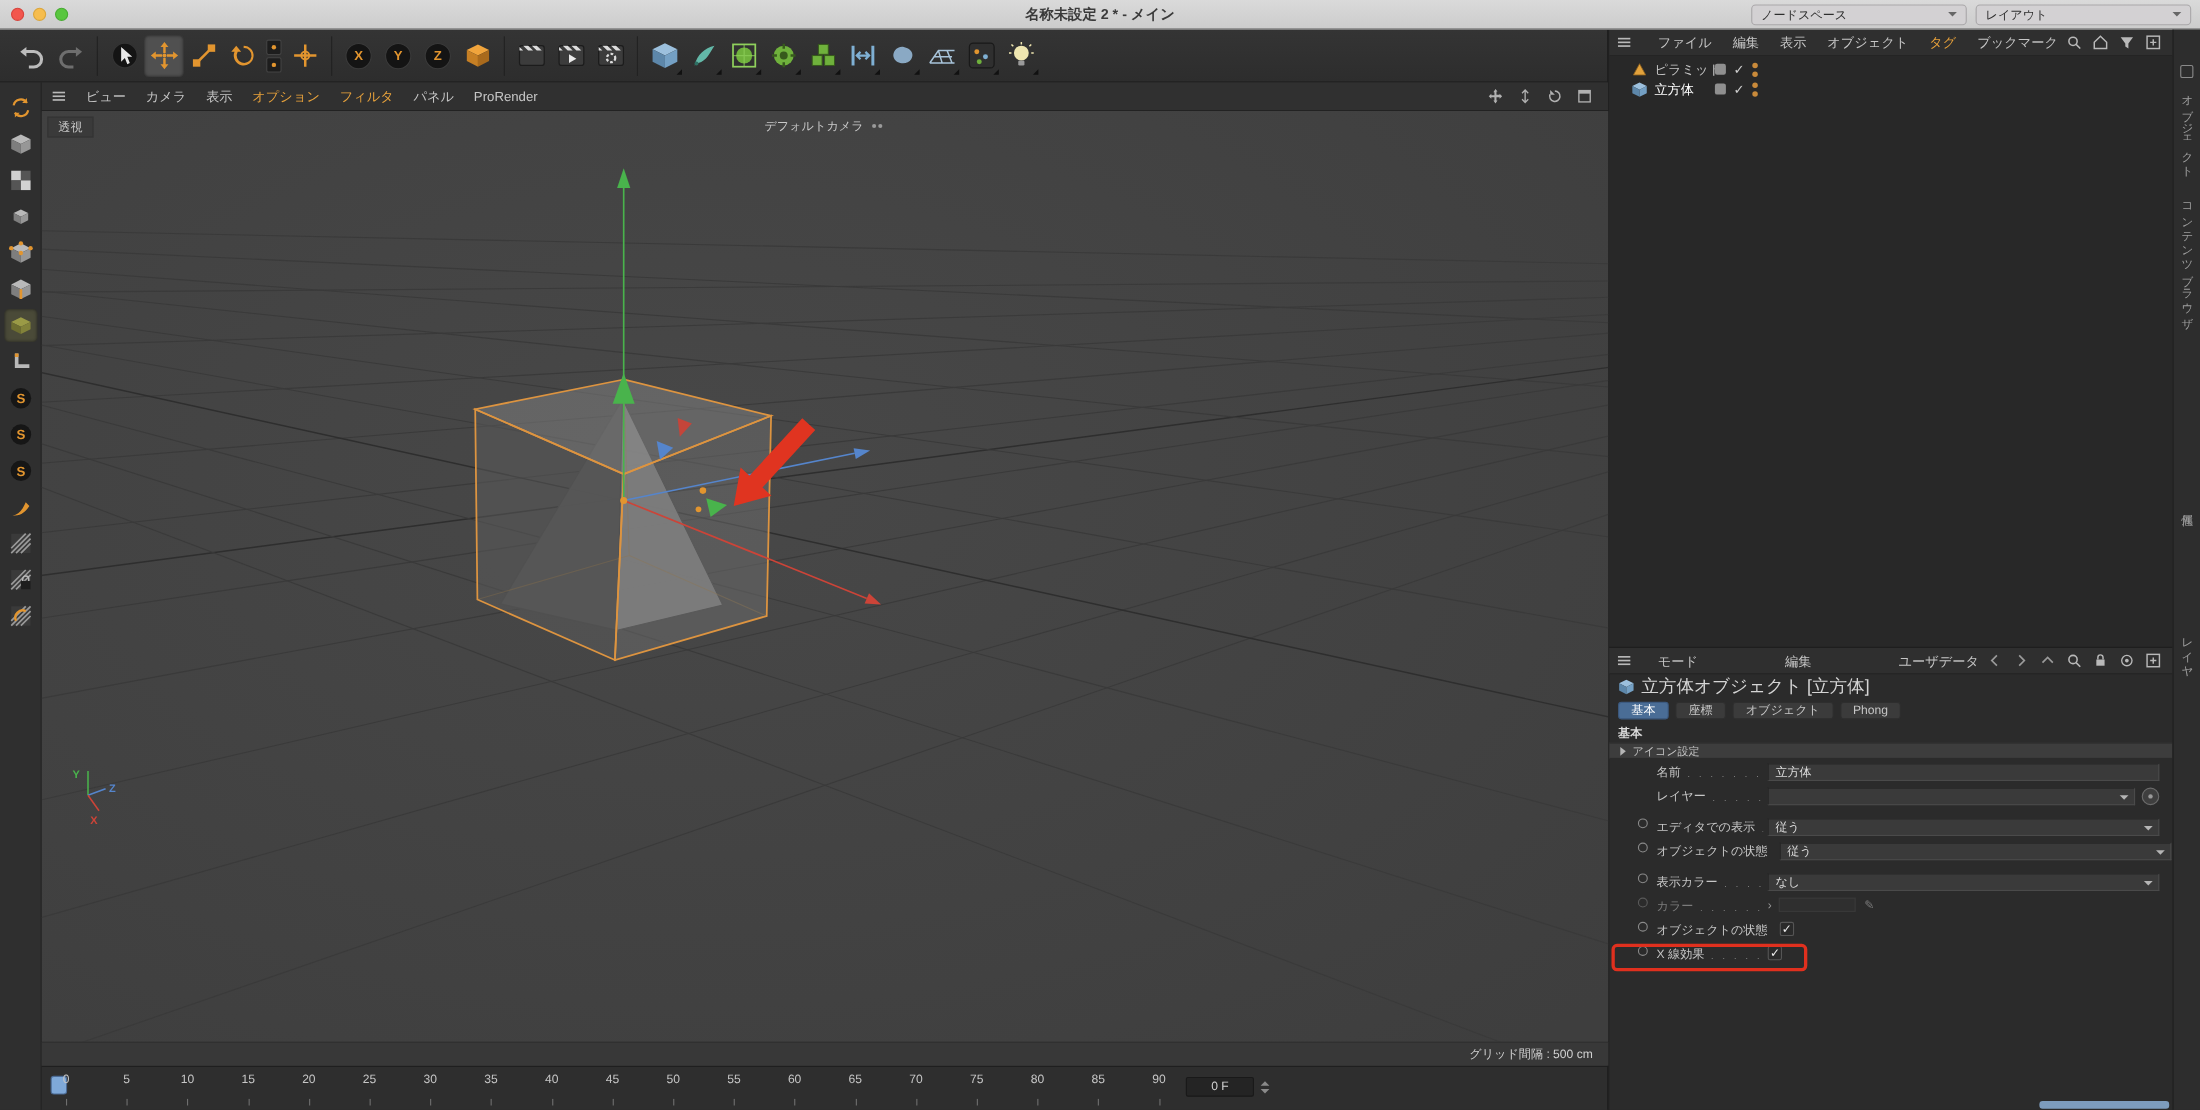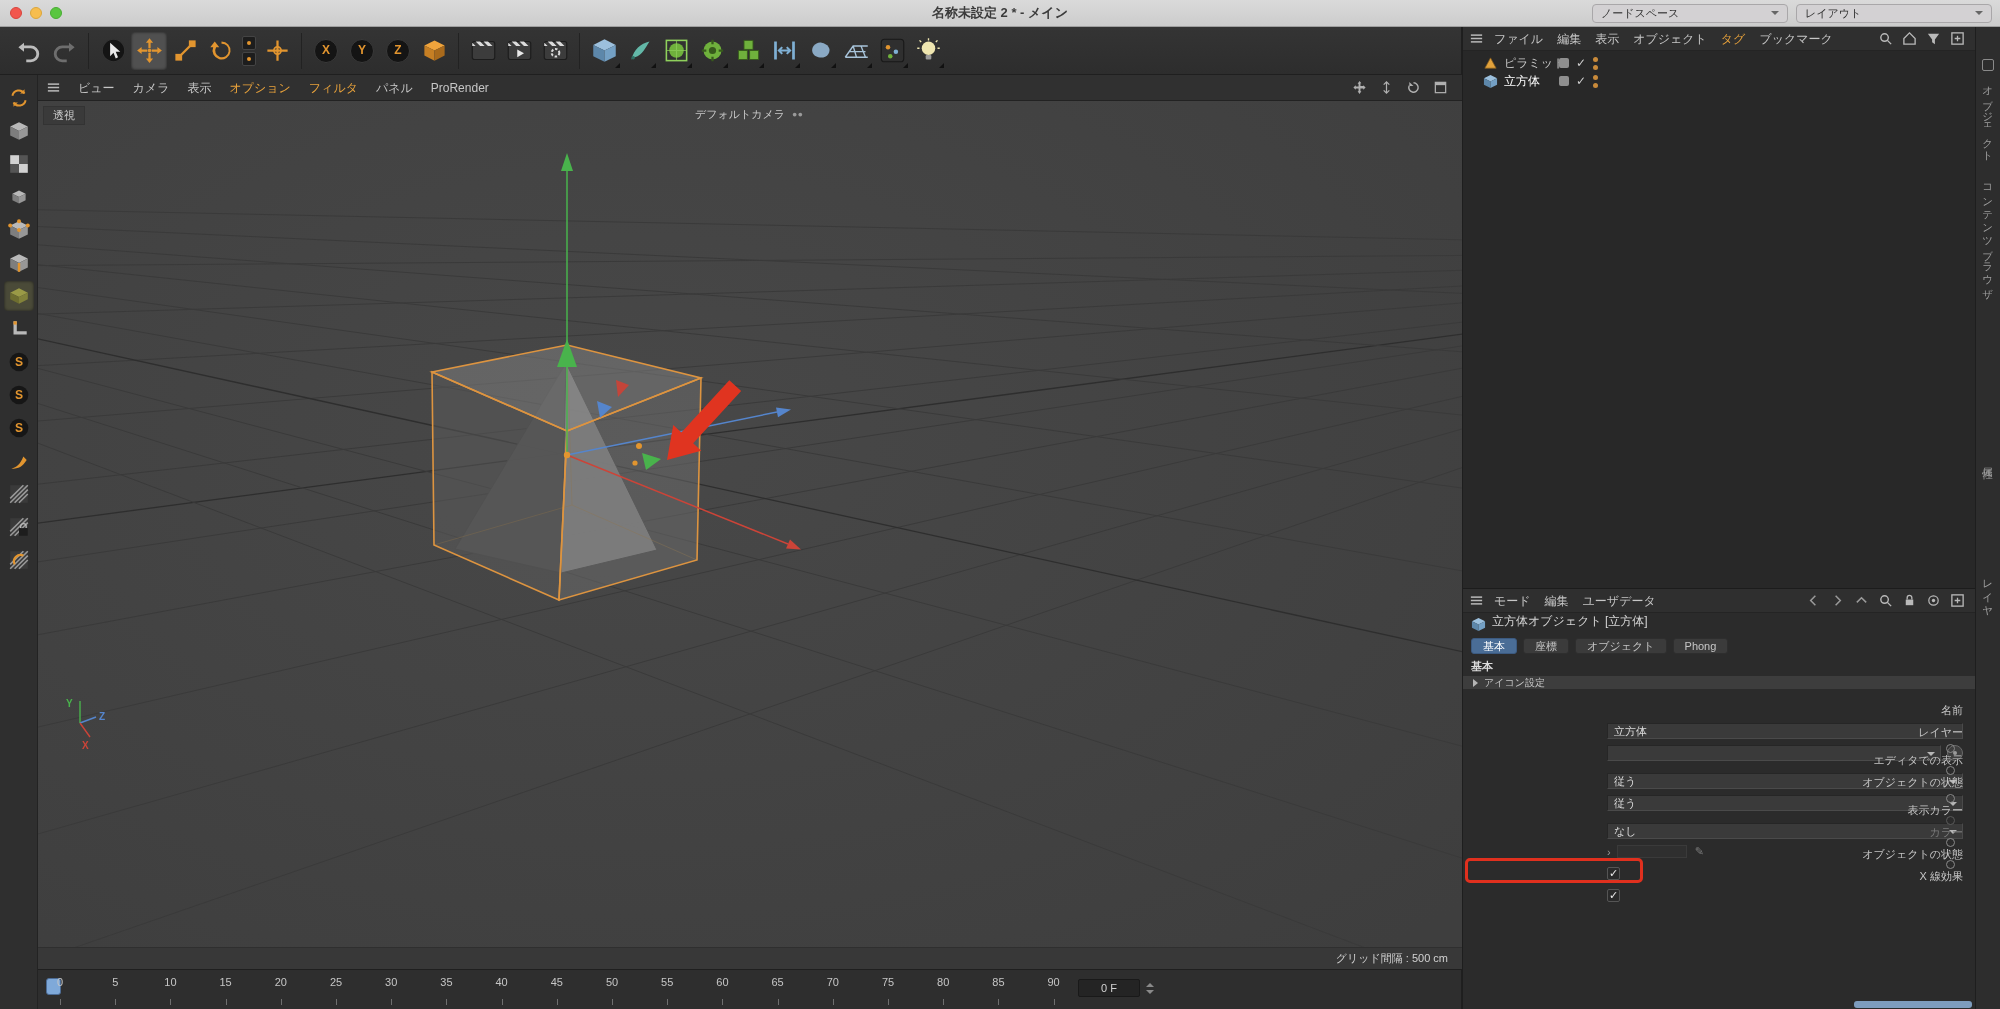--- a/index.html
+++ b/index.html
@@ -62,47 +62,47 @@
   .tl-num { position:absolute; top:6px; transform:translateX(-50%); font-size:11px; color:#c6c6c6; }
   .tl-tick { position:absolute; bottom:4px; width:1px; height:6px; background:#6f6f6f; }
   .tl-frame { position:absolute; left:1040px; top:9px; width:62px; height:18px; background:#242424; border:1px solid #191919; border-radius:2px; color:#d2d2d2; font-size:11px; display:flex; align-items:center; justify-content:center; }
   .tl-spin { position:absolute; left:1106px; top:9px; width:12px; height:18px; display:flex; flex-direction:column; align-items:center; justify-content:center; gap:3px; }
   .tri-up { width:0; height:0; border-left:4px solid transparent; border-right:4px solid transparent; border-bottom:4px solid #8a8a8a; }
   .tl-spin .tri-down { border-top-color:#8a8a8a; }
 
   
   .right-col { width:513px; background:#2b2b2b; display:flex; flex-direction:column; border-left:1px solid #1e1e1e; }
   .panel-menubar { height:24px; background:#2f2f2f; border-bottom:1px solid #242424; display:flex; align-items:center; padding:0 6px; }
-  .panel-menubar nav { display:flex; flex:1; margin-left:3px; }
+  .panel-menubar nav { display:flex; flex:1; margin-left:16px;justify-content:space-between; }
   .panel-menubar .menu-item { line-height:24px; padding:0 7px; }
   .panel-icons { display:flex; gap:9px; margin-right:4px; }
 
   .om { height:561px; display:flex; flex-direction:column; }
   .om-tree { flex:1; background:#282828; padding-top:3px; }
   .om-row { position:relative; height:18px; display:flex; align-items:center; padding-left:20px; }
   .om-icon svg { width:15px; height:15px; display:block; }
   .om-name { font-size:12px; color:#c6c6c6; margin-left:6px; }
   .om-row.selected .om-name { color:#ffffff; }
   .om-toggles { position:absolute; left:96px; display:flex; align-items:center; gap:7px; }
   .tg-square { width:10px; height:10px; border-radius:2px; background:#8f8f8f; }
   .tg-check { color:#cfcfcf; font-size:12px; line-height:10px; }
   .tg-dots { display:flex; flex-direction:column; gap:3px; }
   .tg-dots i { width:5px; height:5px; border-radius:50%; background:#c98a3a; display:block; }
 
   .am { height:421px; border-top:1px solid #1c1c1c; display:flex; flex-direction:column; position:relative; }
-  .am-title { height:22px; display:flex; gap:6px; padding-left:8px; color:#d5d5d5; font-size:12px; }
+  .am-title { height:22px; display:flex; align-items:center; gap:6px; padding-left:8px; color:#d5d5d5; font-size:16px; }
   .am-title svg { width:15px; height:15px; }
   .am-tabs { height:22px; display:flex; align-items:center; gap:6px; padding-left:8px; }
   .tab { height:16px; line-height:15px; padding:0 11px; border-radius:3px; background:#3b3b3b; border:1px solid #2e2e2e; color:#c6c6c6; font-size:11px; }
   .tab.selected { background:#4a6d96; border-color:#3c5a80; color:#fff; }
   .am-section { height:18px; display:flex; align-items:center; padding-left:8px; font-size:11px; font-weight:bold; color:#dcdcdc; }
   .am-iconbar { height:15px; background:#3d3d3d; border-top:1px solid #2b2b2b; border-bottom:1px solid #2b2b2b; display:flex; align-items:center; gap:6px; padding-left:10px; font-size:10px; color:#c6c6c6; }
   .tri-right { width:0; height:0; border-top:4px solid transparent; border-bottom:4px solid transparent; border-left:5px solid #b5b5b5; }
   .am-rows { flex:1; padding-top:4px; }
-  .am-row { position:relative; height:22px; display:flex; align-items:flex-end; padding:0 12px 0 2px;flex-direction:column; }
+  .am-row { position:relative; height:22px; display:flex; align-items:flex-start; padding:0 12px 0 26px; }
   .am-row.gap { margin-top:6px; }
   .key { width:9px; height:9px; border:1.5px solid #8a8a8a; border-radius:50%; margin-right:8px; flex:none; }
   .key.hidden { visibility:hidden; }
   .am-label { font-size:11px; color:#c6c6c6; white-space:nowrap; }
   .am-row.disabled .am-label { color:#7b7b7b; }
   .am-row.disabled .key { border-color:#5a5a5a; }
   .leader { flex:1; overflow:hidden; white-space:nowrap; color:#8a8a8a; font-size:8px; letter-spacing:3px; margin:5px 5px 0 6px; }
   .am-ctrl { width:356px; flex:none; display:flex; align-items:center; }
   .input, .select { width:100%; height:16px; background:#3a3a3a; border:1px solid #262626; border-bottom-color:#4a4a4a; border-right-color:#4a4a4a; color:#dcdcdc; font-size:11px; padding:0 16px 0 6px; line-height:15px; position:relative; }
   .select .tri-down { position:absolute; right:5px; top:6px; border-top-color:#b5b5b5; }

